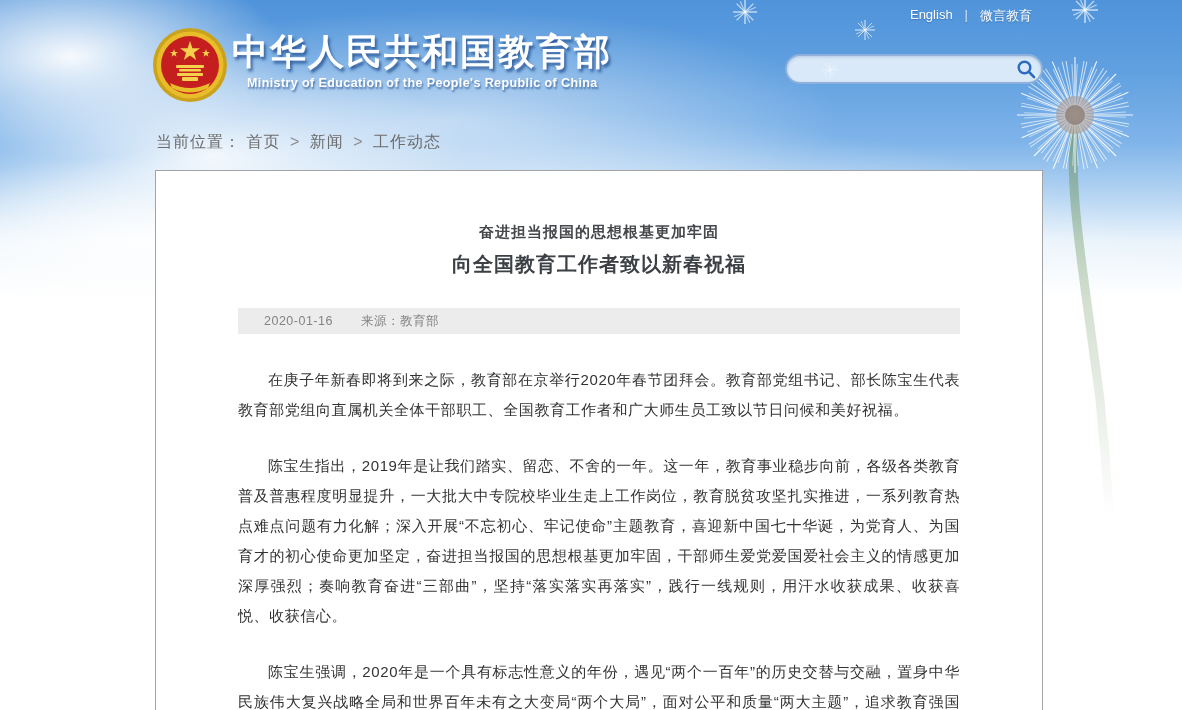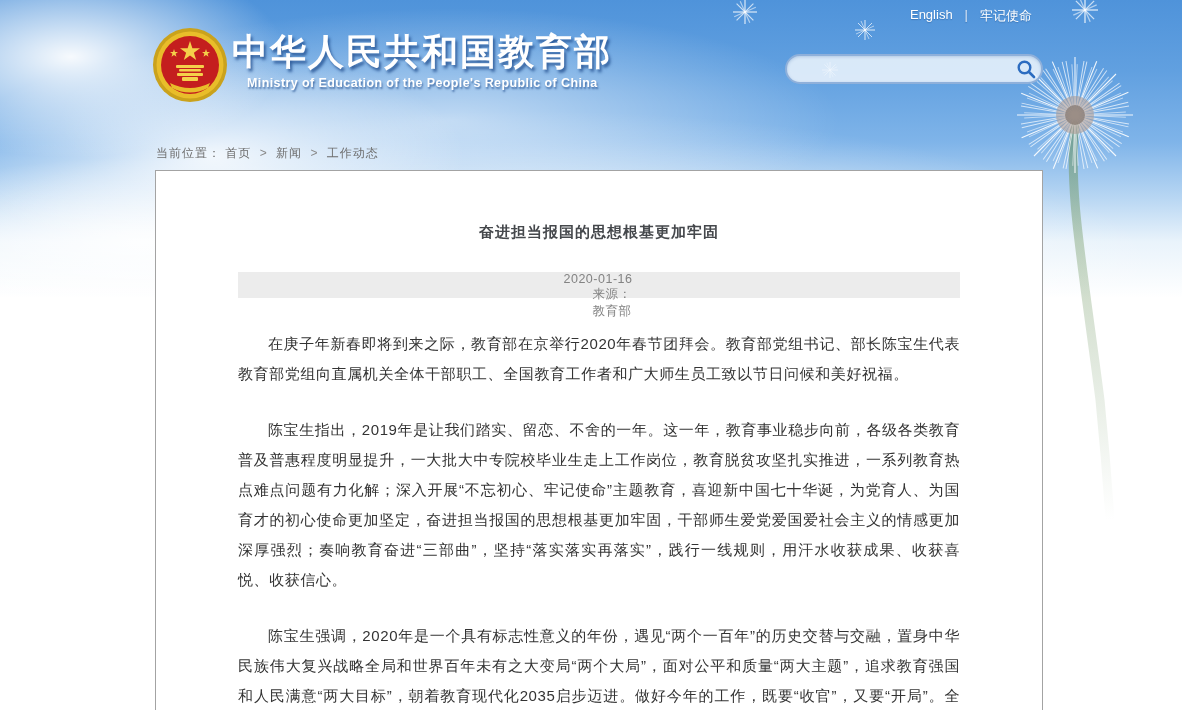--- a/index.html
+++ b/index.html
@@ -57,22 +57,22 @@
     flex:1; border:none; outline:none; background:transparent;
     padding:0 6px 0 14px; font-size:14px; color:#335;
   }
   .search-btn {
     width:30px; height:26px; border:none; background:transparent;
     display:flex; align-items:center; justify-content:center; cursor:pointer;
   }
 
   
   .breadcrumb {
-    position:absolute; left:156px; top:145px;
-    font-size:12px; color:#6d6d6d; letter-spacing:1px;
+    position:absolute; left:156px; top:132px;
+    font-size:16px; color:#6d6d6d; letter-spacing:1px;
   }
   .breadcrumb a { color:#6d6d6d; text-decoration:none; cursor:pointer; }
   .breadcrumb .bsep { margin:0 4px; color:#8a8a8a; }
 
   
   .card {
     position:absolute; left:155px; top:170px; width:888px; height:560px;
     background:#ffffff; border:1px solid #a3a3a3;
     padding:0 82px;
   }
@@ -80,21 +80,21 @@
     margin-top:52px; text-align:center;
     font-size:15px; font-weight:bold; color:#45484c; letter-spacing:1px;
   }
   .headline {
     margin-top:9px; text-align:center;
     font-size:20px; font-weight:bold; color:#3c4045; letter-spacing:1px;
   }
   .metabar {
     margin-top:30px; height:26px; background:#ececec;
     display:flex; align-items:center;
-    font-size:12.5px; color:#838383; padding-left:26px; letter-spacing:.5px;flex-direction:column;
+    font-size:12.5px; color:#838383; padding-left:26px; letter-spacing:.5px;
   }
   .metabar .mdate { margin-right:28px; }
   .article-body { margin-top:31px; }
   .article-body p {
     font-size:15px; line-height:30px; color:#333333;
     text-align:justify; text-indent:2em; letter-spacing:.6px;
     margin:0 0 26px 0;
   }
 </style>
 </head>
@@ -150,21 +150,21 @@
 <svg class="deco" style="left:720px;top:0;" width="420" height="90" viewBox="0 0 420 90">
   <use href="#sparkle" transform="translate(25,12) scale(1.2)"></use>
   <use href="#sparkle" transform="translate(145,30) scale(1.0)"></use>
   <use href="#sparkle" transform="translate(365,10) scale(1.3)"></use>
   <use href="#sparkle" transform="translate(110,70) scale(0.8)"></use>
 </svg>
 
 <div class="toplinks">
   <a>English</a>
   <span class="sep">|</span>
-  <a>牢记使命</a>
+  <a>微言教育</a>
 </div>
 
 <svg class="emblem" viewBox="0 0 76 76">
   <circle cx="38" cy="38" r="37" fill="#caa21c"></circle>
   <circle cx="38" cy="38" r="33.5" fill="#e9bd2a"></circle>
   <circle cx="38" cy="38" r="29" fill="#c41e1e"></circle>
   <polygon points="38,14 40.4,21.2 48,21.2 41.9,25.7 44.2,33 38,28.5 31.8,33 34.1,25.7 28,21.2 35.6,21.2" fill="#f5d04a"></polygon>
   <polygon points="22,22 23,25 26,25 23.6,26.8 24.5,29.7 22,27.9 19.5,29.7 20.4,26.8 18,25 21,25" fill="#f5d04a"></polygon>
   <polygon points="54,22 55,25 58,25 55.6,26.8 56.5,29.7 54,27.9 51.5,29.7 52.4,26.8 50,25 53,25" fill="#f5d04a"></polygon>
   <rect x="24" y="38" width="28" height="3" rx="1" fill="#f5d04a"></rect>
@@ -191,20 +191,21 @@
   <span>当前位置：</span>
   <a>首页</a>
   <span class="bsep">&gt;</span>
   <a>新闻</a>
   <span class="bsep">&gt;</span>
   <a>工作动态</a>
 </div>
 
 <div class="card">
   <div class="kicker">奋进担当报国的思想根基更加牢固</div>
+  <h1 class="headline">向全国教育工作者致以新春祝福</h1>
   <div class="metabar">
     <span class="mdate">2020-01-16</span>
     <span>来源：</span>
     <span>教育部</span>
   </div>
   <div class="article-body">
     <p>在庚子年新春即将到来之际，教育部在京举行2020年春节团拜会。教育部党组书记、部长陈宝生代表教育部党组向直属机关全体干部职工、全国教育工作者和广大师生员工致以节日问候和美好祝福。</p>
     <p>陈宝生指出，2019年是让我们踏实、留恋、不舍的一年。这一年，教育事业稳步向前，各级各类教育普及普惠程度明显提升，一大批大中专院校毕业生走上工作岗位，教育脱贫攻坚扎实推进，一系列教育热点难点问题有力化解；深入开展“不忘初心、牢记使命”主题教育，喜迎新中国七十华诞，为党育人、为国育才的初心使命更加坚定，奋进担当报国的思想根基更加牢固，干部师生爱党爱国爱社会主义的情感更加深厚强烈；奏响教育奋进“三部曲”，坚持“落实落实再落实”，践行一线规则，用汗水收获成果、收获喜悦、收获信心。</p>
     <p>陈宝生强调，2020年是一个具有标志性意义的年份，遇见“两个一百年”的历史交替与交融，置身中华民族伟大复兴战略全局和世界百年未有之大变局“两个大局”，面对公平和质量“两大主题”，追求教育强国和人民满意“两大目标”，朝着教育现代化2035启步迈进。做好今年的工作，既要“收官”，又要“开局”。全国教育战</p>
   </div>

